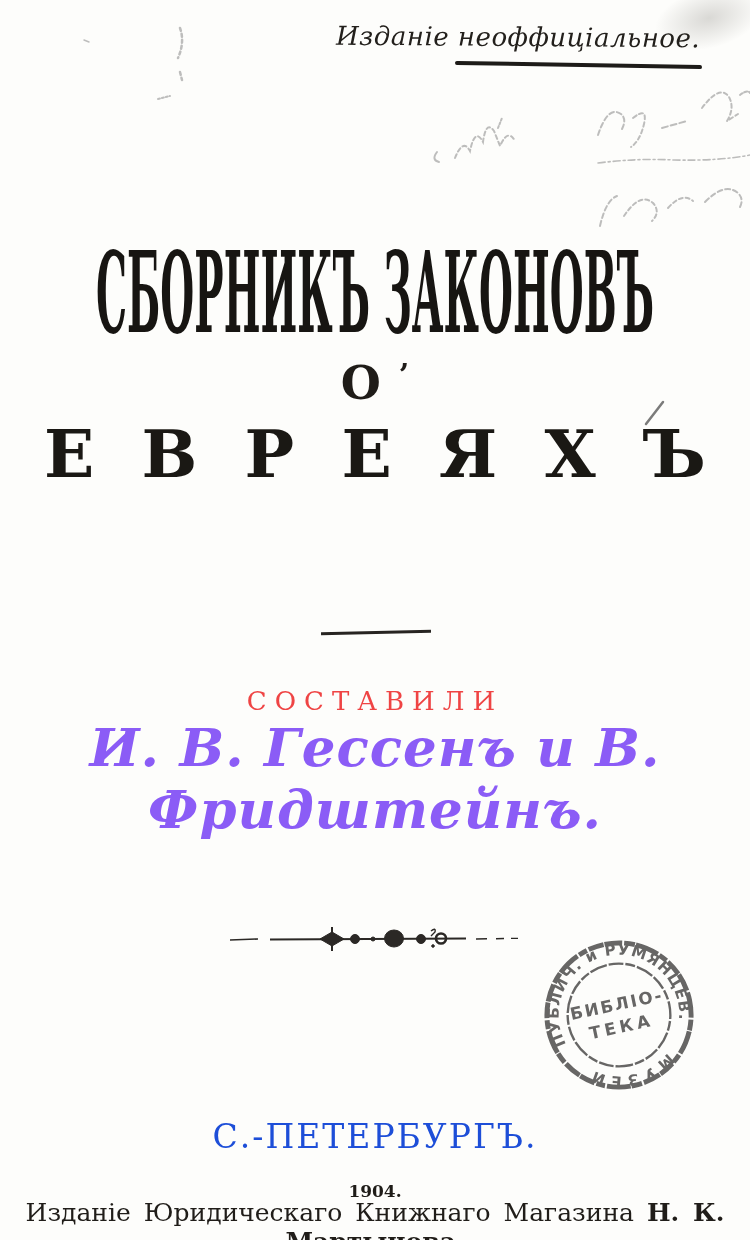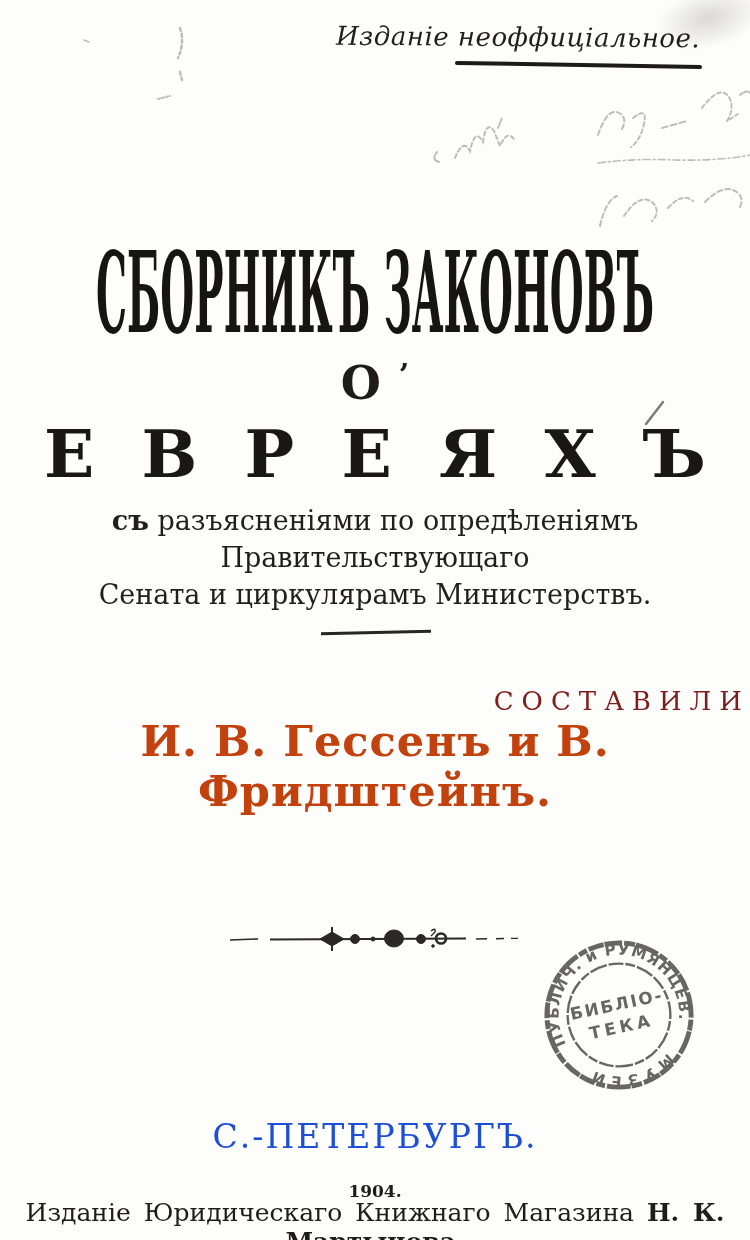--- a/index.html
+++ b/index.html
@@ -24,24 +24,24 @@
   .title-o-row{top:356px;font-weight:bold;}
   .title-o{font-size:46px;letter-spacing:0;}
   .title-o-mark{font-size:30px;position:relative;top:-14px;margin-left:18px;}
   .title-svg3{top:410px;left:0;}
 
   .subtitle{top:502px;font-size:27px;line-height:37px;color:#221f1b;}
   .subtitle .lead{font-weight:bold;}
 
   .small-rule{top:631px;left:321px;width:110px;height:3px;background:#272421;transform:rotate(-1.2deg);}
 
-  .compilers-heading{top:686px;font-size:26px;letter-spacing:8px;color:#7f1d1d;text-align:right;}
+  .compilers-heading{top:686px;font-size:26px;letter-spacing:8px;color:#ef4444;}
   .compilers-names{
-    top:716px;font-size:43px;font-weight:bold;
-    letter-spacing:1px;color:#c2410c;
+    top:716px;font-size:53px;font-weight:bold;font-style:italic;
+    letter-spacing:1px;color:#8b5cf6;
   }
 
   .ornament{top:919px;left:228px;}
 
   .stamp{
     top:936px;left:531px;width:176px;height:158px;
     transform:rotate(-12deg);opacity:.82;
   }
   .stamp text{font-family:"DejaVu Sans", sans-serif;font-weight:bold;fill:#474645;}
 
@@ -94,24 +94,20 @@
   </svg>
 
   <div class="abs centered title-o-row">
     <span class="title-o">О</span><span class="title-o-mark">’</span>
   </div>
 
   <svg class="abs title-svg3" width="750" height="86">
     <text x="375" y="67" text-anchor="middle" font-family="DejaVu Serif, serif" font-size="66" font-weight="bold" fill="#1a1814" textLength="662" lengthAdjust="spacing">ЕВРЕЯХЪ</text>
   </svg>
 
-  <div class="abs centered subtitle">
-    <div><span class="lead">съ</span><span> разъясненіями по опредѣленіямъ Правительствующаго</span></div>
-    <div>Сената и циркулярамъ Министерствъ.</div>
-  </div>
 
   <div class="abs small-rule"></div>
 
   <div class="abs centered compilers-heading">СОСТАВИЛИ</div>
   <div class="abs centered compilers-names">И. В. Гессенъ и В. Фридштейнъ.</div>
 
   <svg class="abs ornament" width="310" height="36">
     <g stroke="#2b2825" fill="#2b2825">
       <line x1="2" y1="21" x2="30" y2="20" stroke-width="1.6"></line>
       <line x1="42" y1="20.5" x2="238" y2="19.5" stroke-width="1.8"></line>

